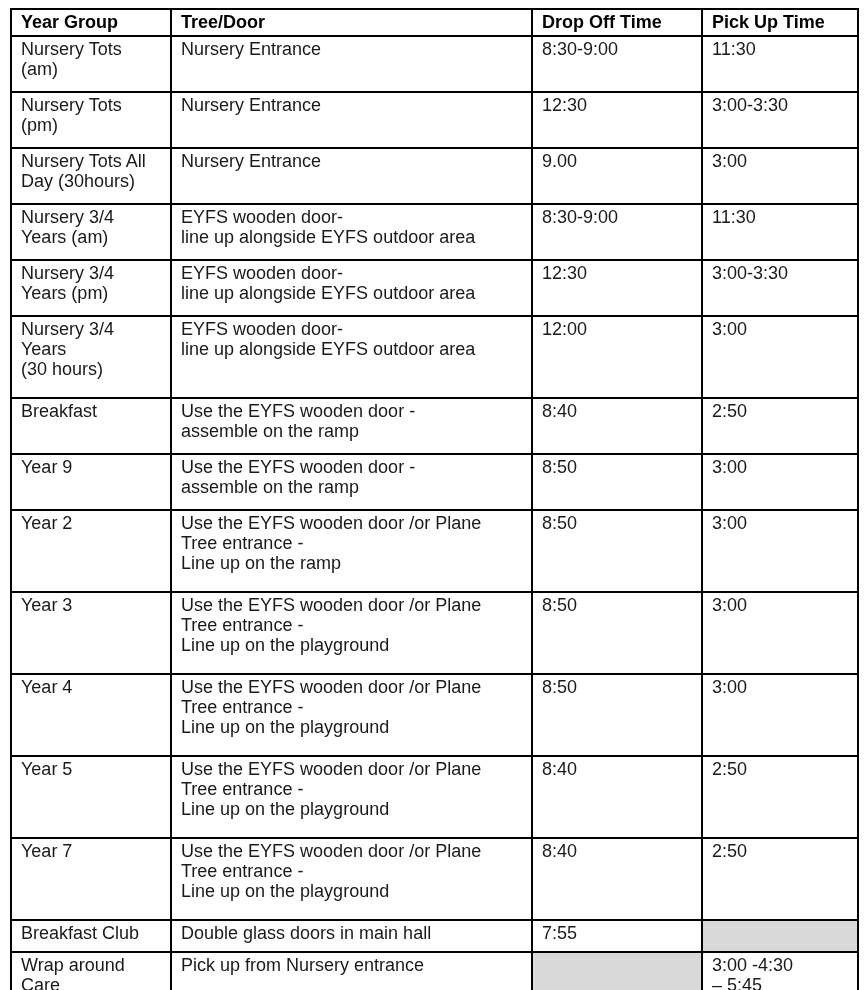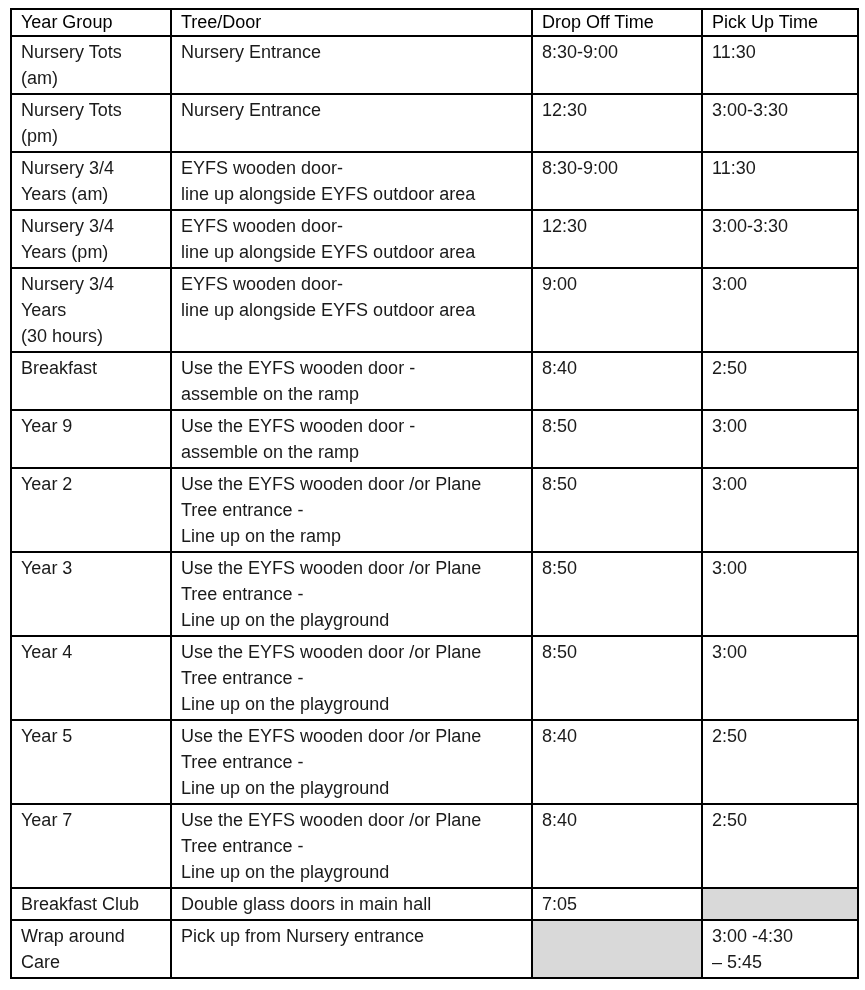--- a/index.html
+++ b/index.html
@@ -24,27 +24,27 @@
   col.c-pick  { width: 156px; }
   .schedule th, .schedule td {
     border: 2px solid #000000;
     vertical-align: top;
     text-align: left;
     font-size: 18px;
     white-space: pre-line;
     overflow: hidden;
   }
   .schedule th {
-    font-weight: normal;
+    font-weight: bold;
     line-height: 22px;
     padding: 1px 6px 2px 9px;
   }
   .schedule td {
     font-weight: normal;
-    line-height: 26px;
+    line-height: 20px;
     padding: 2px 6px 2px 9px;
     color: #1a1a1a;
   }
   .schedule td.shaded { background: #d9d9d9; }
   
   tr.h2 td { height: 50px; }
   tr.h3 td { height: 76px; }
   tr.h1 td { height: 26px; }
 </style>
 </head>
@@ -75,20 +75,27 @@
         <td>11:30</td>
       </tr>
       <tr class="h2">
         <td>Nursery Tots
 (pm)</td>
         <td>Nursery Entrance</td>
         <td>12:30</td>
         <td>3:00-3:30</td>
       </tr>
       <tr class="h2">
+        <td>Nursery Tots All
+Day (30hours)</td>
+        <td>Nursery Entrance</td>
+        <td>9.00</td>
+        <td>3:00</td>
+      </tr>
+      <tr class="h2">
         <td>Nursery 3/4
 Years (am)</td>
         <td>EYFS wooden door-
 line up alongside EYFS outdoor area</td>
         <td>8:30-9:00</td>
         <td>11:30</td>
       </tr>
       <tr class="h2">
         <td>Nursery 3/4
 Years (pm)</td>
@@ -96,21 +103,21 @@
 line up alongside EYFS outdoor area</td>
         <td>12:30</td>
         <td>3:00-3:30</td>
       </tr>
       <tr class="h3">
         <td>Nursery 3/4
 Years
 (30 hours)</td>
         <td>EYFS wooden door-
 line up alongside EYFS outdoor area</td>
-        <td>9:00</td>
+        <td>12:00</td>
         <td>3:00</td>
       </tr>
       <tr class="h2">
         <td>Breakfast</td>
         <td>Use the EYFS wooden door -
 assemble on the ramp</td>
         <td>8:40</td>
         <td>2:50</td>
       </tr>
       <tr class="h2">
@@ -156,21 +163,21 @@
         <td>Year 7</td>
         <td>Use the EYFS wooden door /or Plane
 Tree entrance -
 Line up on the playground</td>
         <td>8:40</td>
         <td>2:50</td>
       </tr>
       <tr class="h1">
         <td>Breakfast Club</td>
         <td>Double glass doors in main hall</td>
-        <td>7:05</td>
+        <td>7:55</td>
         <td class="shaded"></td>
       </tr>
       <tr class="h2">
         <td>Wrap around
 Care</td>
         <td>Pick up from Nursery entrance</td>
         <td class="shaded"></td>
         <td>3:00 -4:30
 – 5:45</td>
       </tr>

